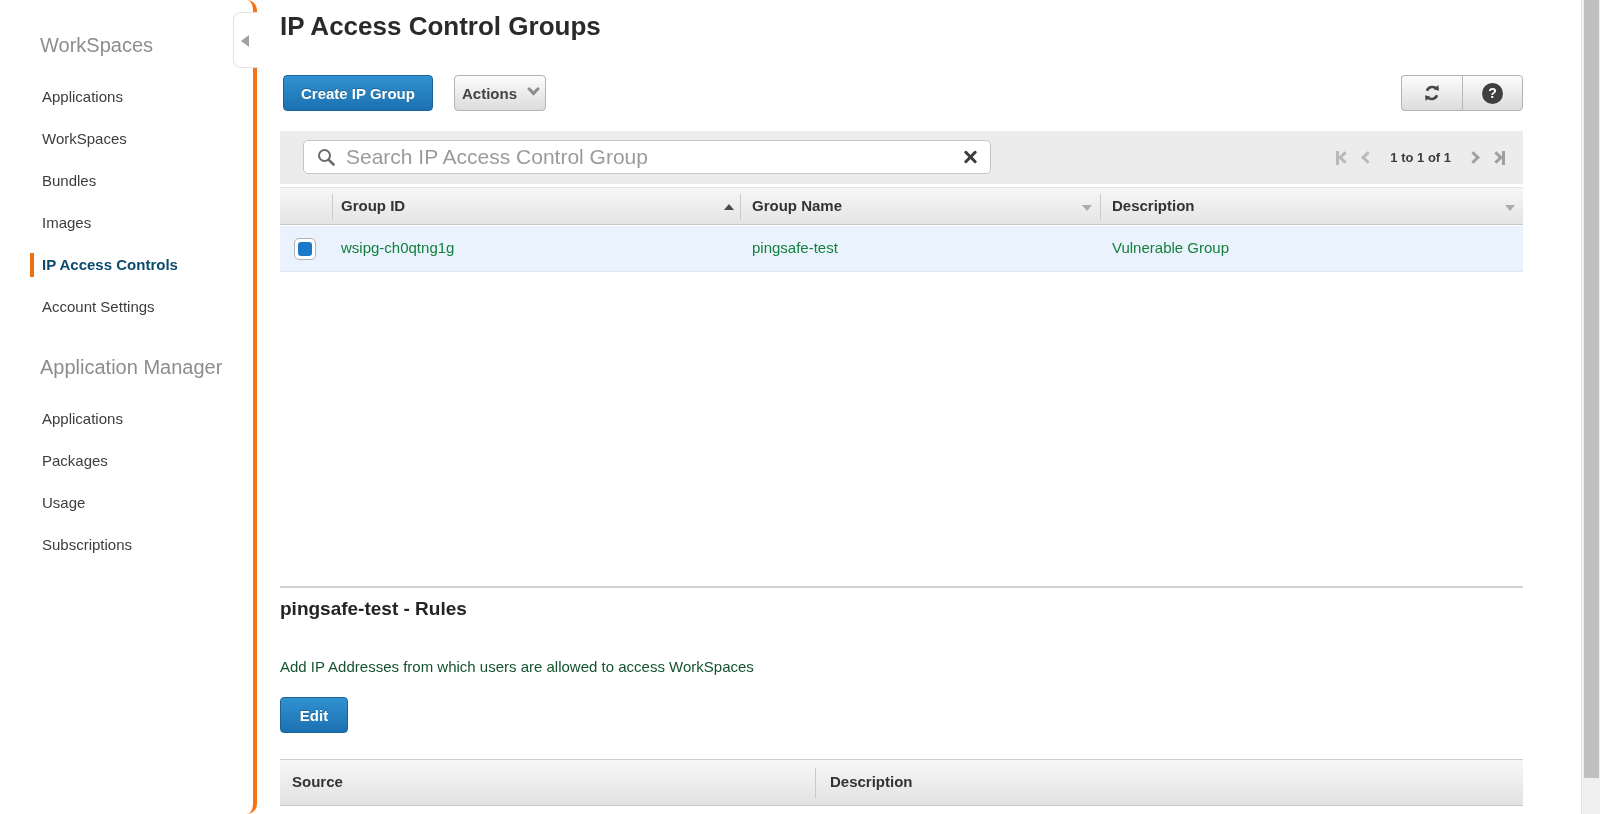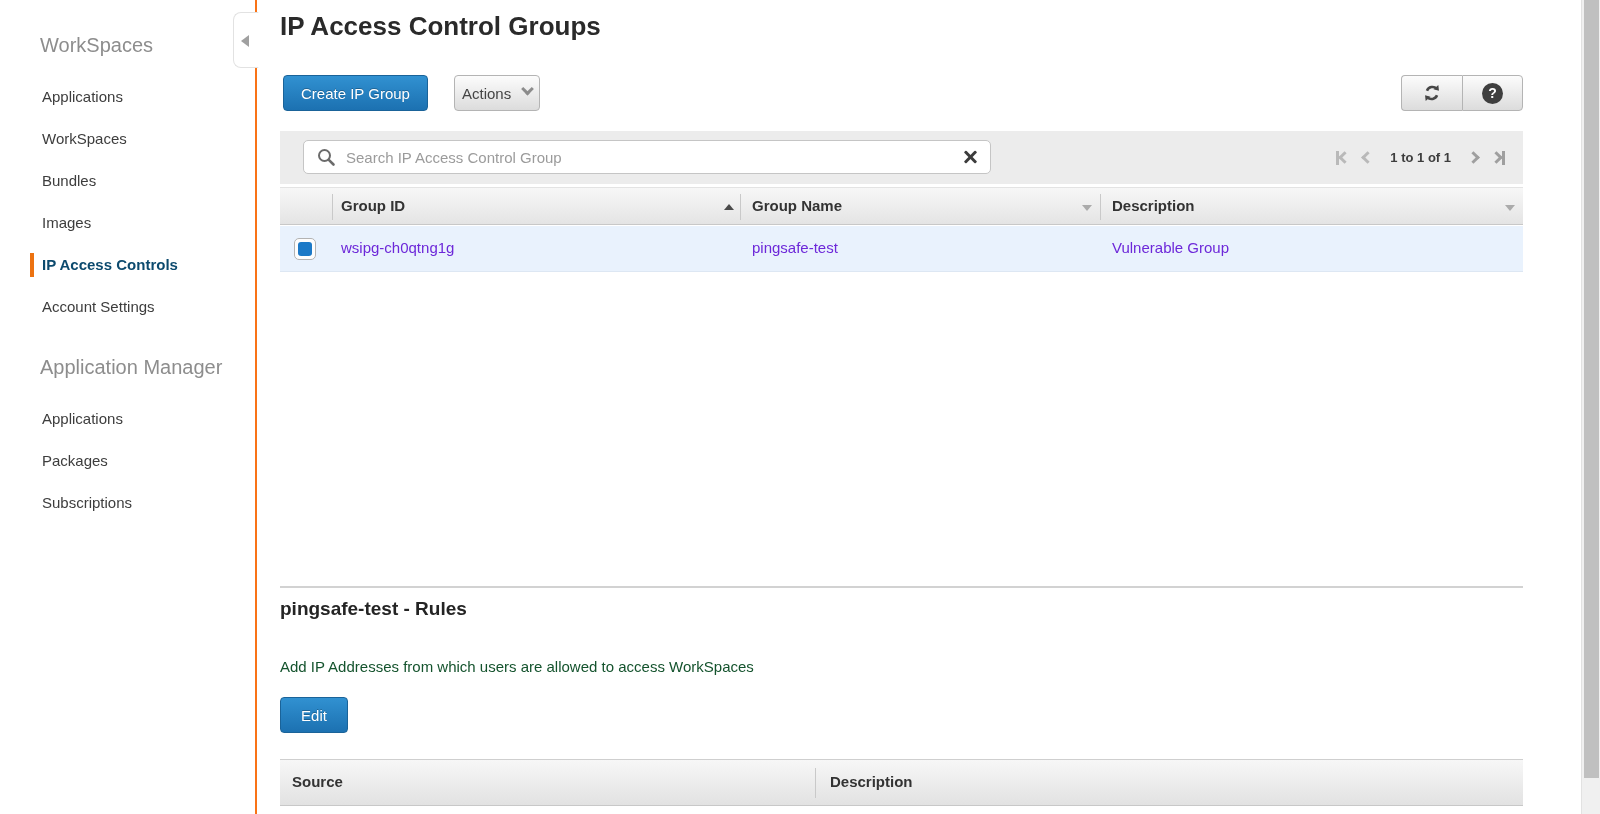--- a/index.html
+++ b/index.html
@@ -1,21 +1,21 @@
 <!DOCTYPE html>
 <html><head>
 <meta charset="utf-8">
 <style>
   * { margin:0; padding:0; box-sizing:border-box; }
   html,body { width:1600px; height:814px; overflow:hidden; background:#fff;
     font-family:"Liberation Sans","DejaVu Sans",sans-serif; color:#2b2b2b; }
 
   
   .sidebar { position:absolute; left:0; top:0; width:257px; height:814px;
-    background:#fff; border-right:2px solid #f97316; }
+    background:#fff; border-right:4px solid #f97316;border-radius:10px; }
   .side-header { position:absolute; left:40px; font-size:20px; color:#8d8d8d; }
   .side-header.h1 { top:34px; }
   .side-header.h2 { top:356px; }
   .side-list { position:absolute; left:0; right:0; }
   .side-list.l1 { top:76px; }
   .side-list.l2 { top:398px; }
   .side-item { position:relative; height:42px; line-height:42px; padding-left:42px;
     font-size:15px; color:#3d3d3d; cursor:pointer; }
   .side-item.active { font-weight:bold; color:#0c4a6e; }
   .side-item .active-bar { position:absolute; left:30px; top:9px; width:4px; height:24px;
@@ -30,21 +30,21 @@
     border-right:8px solid #a0a0a0; }
 
   
   .main { position:absolute; left:280px; top:0; width:1243px; height:814px;margin-top:7px; }
   .page-title { position:absolute; left:0; top:4px; font-size:26px; font-weight:bold;
     color:#2a2a2a; }
 
   
   .toolbar { position:absolute; left:0; top:68px; width:100%; height:36px; }
   .btn { display:inline-flex; align-items:center; justify-content:center; height:36px;
-    border-radius:4px; font-size:15px; font-weight:normal; cursor:pointer; }
+    border-radius:4px; font-size:15px; font-weight:bold; cursor:pointer; }
   .btn-primary { background:linear-gradient(#3191d1,#1c71b1); border:1px solid #1a6399;
     color:#fff; padding:0 17px; text-shadow:0 -1px 0 rgba(0,0,0,.25); }
   .btn-default { background:linear-gradient(#fcfcfc,#dcdcdc); border:1px solid #b4b4b4;
     color:#444; padding:0 7px; }
   .create-btn { position:absolute; left:3px; top:0; }
   .actions-btn { position:absolute; left:174px; top:0; }
   .caret-down { display:inline-block; width:9px; height:9px; border-right:3px solid #8c8c8c;
     border-bottom:3px solid #8c8c8c; transform:rotate(45deg) translate(-1px,-1px);
     margin-left:12px; margin-top:-5px; }
   .icon-group { position:absolute; right:0; top:0; display:flex; }
@@ -55,21 +55,21 @@
   .icon-btn.last  { border-radius:0 4px 4px 0; }
   .help-circle { width:21px; height:21px; border-radius:50%; background:#3f3f3f; color:#fff;
     font-size:14px; font-weight:bold; display:flex; align-items:center; justify-content:center; }
 
   
   .search-strip { position:absolute; left:0; top:124px; width:100%; height:53px;
     background:#ececec; }
   .search-box { position:absolute; left:23px; top:9px; width:688px; height:34px;
     background:#fff; border:1px solid #c5c5c5; border-radius:5px; display:flex;
     align-items:center; padding:0 12px; }
-  .search-box input { flex:1; border:none; outline:none; font-size:15px; color:#3c3c3c;
+  .search-box input { flex:1; border:none; outline:none; font-size:21px; color:#3c3c3c;
     background:transparent; margin-left:10px; font-family:inherit; }
   .search-box input::placeholder { color:#9b9b9b; }
   .clear-x { position:relative; width:16px; height:16px; cursor:pointer; }
   .clear-x::before,.clear-x::after { content:""; position:absolute; left:7px; top:0;
     width:3px; height:16px; background:#3c3c3c; border-radius:1px; }
   .clear-x::before { transform:rotate(45deg); }
   .clear-x::after  { transform:rotate(-45deg); }
 
   .pagination { position:absolute; right:18px; top:0; height:53px; display:flex;
     align-items:center; gap:14px; }
@@ -88,21 +88,21 @@
     background:linear-gradient(#f7f7f7,#e4e4e4); border-top:1px solid #e3e3e3;
     border-bottom:1px solid #c8c8c8; font-size:15px; font-weight:bold; color:#333; }
   .col-div { position:absolute; top:6px; width:1px; height:26px; background:#c9c9c9; }
   .th-label { position:absolute; top:9px; cursor:pointer; }
   .tri-up { position:absolute; width:0; height:0; border-left:5px solid transparent;
     border-right:5px solid transparent; border-bottom:6px solid #4a4a4a; top:16px; }
   .tri-down { position:absolute; width:0; height:0; border-left:5px solid transparent;
     border-right:5px solid transparent; border-top:6px solid #ababab; top:17px; }
 
   .tbl-row { position:absolute; left:0; top:219px; width:100%; height:46px;
-    background:#e9f2fd; border-bottom:1px solid #dde7f3; font-size:15px; color:#6d28d9;
+    background:#e9f2fd; border-bottom:1px solid #dde7f3; font-size:15px; color:#15803d;
     cursor:pointer; }
   .row-cell { position:absolute; top:13px; }
   .checkbox { position:absolute; left:14px; top:12px; width:22px; height:22px;
     background:#fdfdfd; border:1px solid #b3b3b3; border-radius:5px; cursor:pointer;
     display:flex; align-items:center; justify-content:center; }
   .checkbox .inner { width:14px; height:14px; background:#1b79c7; border-radius:3px; }
 
   
   .section-divider { position:absolute; left:0; top:579px; width:100%; height:2px;
     background:#d2d2d2; }
@@ -150,20 +150,23 @@
     </div>
   </div>
 
   <div class="side-header h2">Application Manager</div>
   <div class="side-list l2">
     <div class="side-item">
       <span>Applications</span>
     </div>
     <div class="side-item">
       <span>Packages</span>
+    </div>
+    <div class="side-item">
+      <span>Usage</span>
     </div>
     <div class="side-item">
       <span>Subscriptions</span>
     </div>
   </div>
 </div>
 
 <div class="collapse-tab">
   <span class="tri-left"></span>
 </div>

